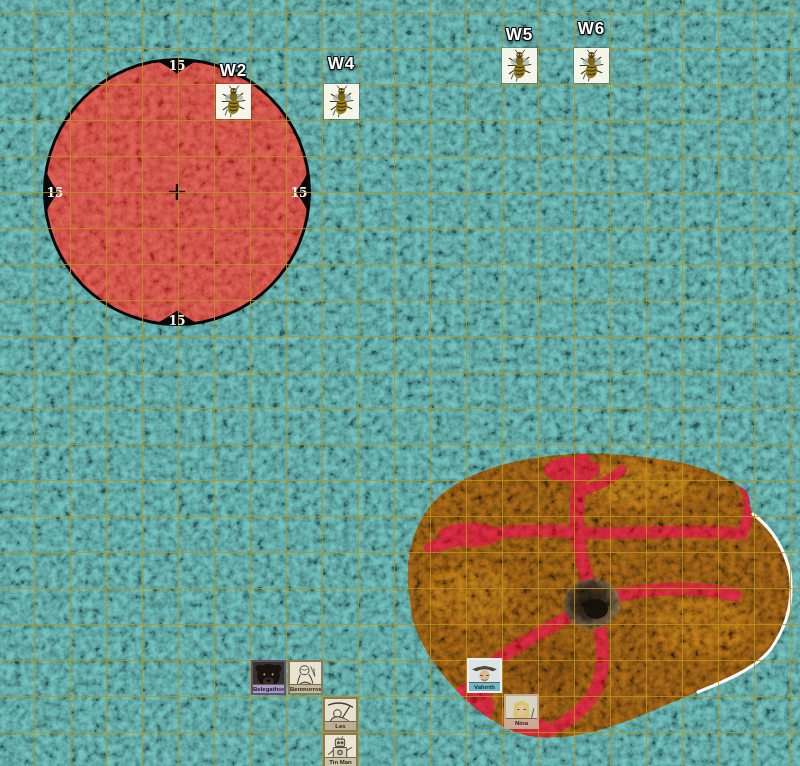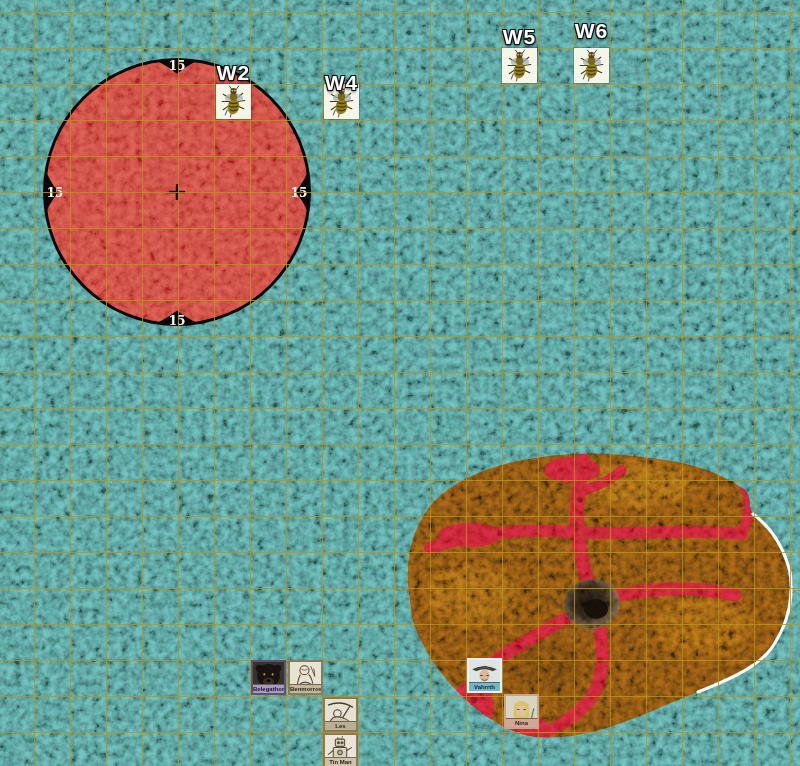--- a/index.html
+++ b/index.html
@@ -9,21 +9,21 @@
   #grid{position:absolute;left:0;top:0;width:800px;height:766px;z-index:2;pointer-events:none;
     background-image:
       linear-gradient(to right, rgba(186,148,24,.82) 0 1px, transparent 1px),
       linear-gradient(to bottom, rgba(186,148,24,.82) 0 1px, transparent 1px);
     background-size:36px 36px;
     background-position:34px 12px;}
   .wasp-token{position:absolute;width:35px;height:35px;background:#f6f5ea;z-index:3;
     box-shadow:0 0 0 1px rgba(40,40,30,.25);}
   .wasp-token svg{width:100%;height:100%;display:block;}
   .wasp-label{position:absolute;z-index:4;transform:translateX(-50%);
-    font-weight:bold;font-size:21px;letter-spacing:1px;color:#fff;
+    font-weight:bold;font-size:17px;letter-spacing:1px;color:#fff;
     text-shadow:-1px -1px 0 #101010,1px -1px 0 #101010,-1px 1px 0 #101010,1px 1px 0 #101010,0 2px 3px rgba(0,0,0,.8);}
   .char-token{position:absolute;width:35px;height:35px;z-index:3;box-sizing:border-box;
     border:2px solid #8a7a5c;background:#e8e2d0;}
   .char-token svg.port{position:absolute;left:0;top:0;width:100%;height:100%;display:block;}
   .char-plate{position:absolute;left:0;right:0;bottom:0;z-index:2;
     font-size:6px;line-height:8px;height:8px;text-align:center;white-space:nowrap;
     overflow:hidden;border-top:1px solid rgba(60,50,30,.6);font-weight:bold;}
 </style>
 </head>
 <body>
@@ -210,21 +210,21 @@
 
   <div id="grid"></div>
 
   <div id="wasps">
       <div class="wasp-label" style="left: 233.5px; top: 61px;">W2</div>
       <div class="wasp-token" style="left: 216px; top: 84px;">
         <svg viewBox="0 0 34 34">
           <use href="#sym-wasp"></use>
         </svg>
       </div>
-      <div class="wasp-label" style="left: 341.5px; top: 71px;">W4</div>
+      <div class="wasp-label" style="left: 341.5px; top: 54px;">W4</div>
       <div class="wasp-token" style="left: 324px; top: 84px;">
         <svg viewBox="0 0 34 34">
           <use href="#sym-wasp"></use>
         </svg>
       </div>
       <div class="wasp-label" style="left: 519.5px; top: 25px;">W5</div>
       <div class="wasp-token" style="left: 502px; top: 48px;">
         <svg viewBox="0 0 34 34">
           <use href="#sym-wasp"></use>
         </svg>

